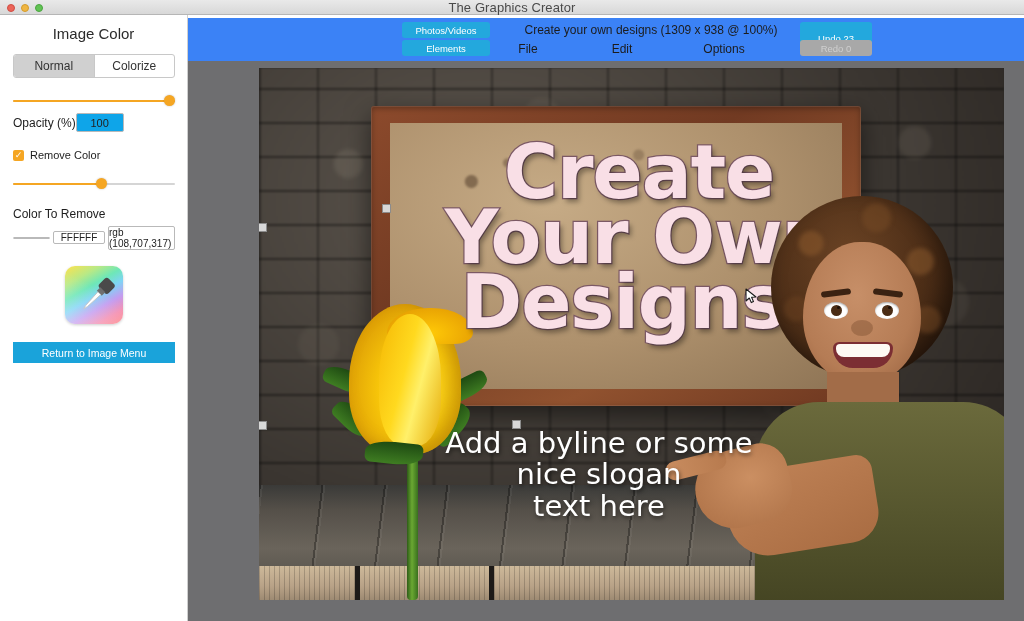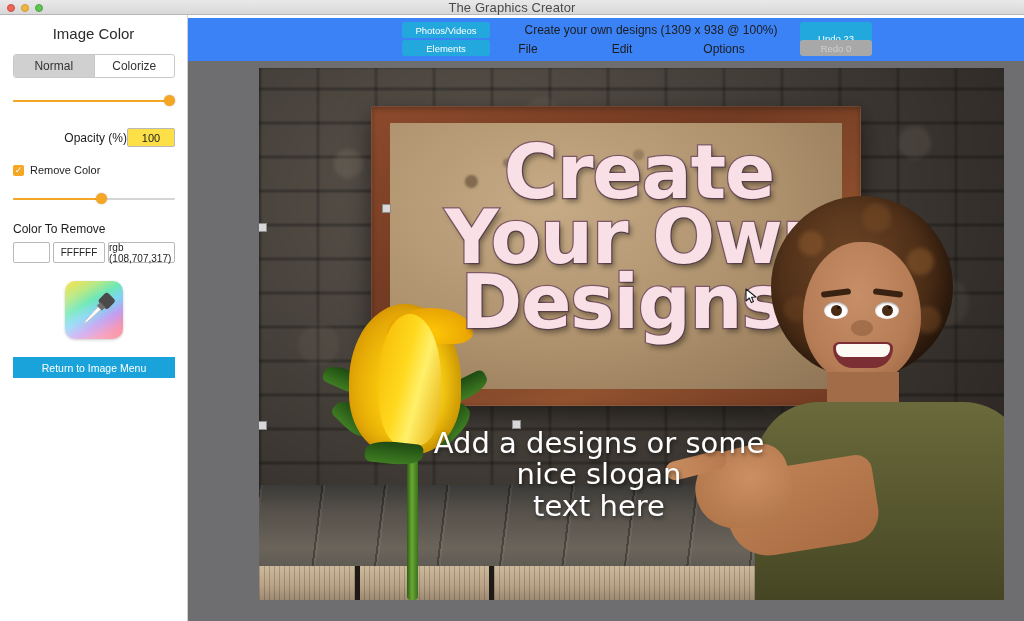--- a/index.html
+++ b/index.html
@@ -58,41 +58,41 @@
     position: absolute; left: 0; top: 6px; height: 2px;
     background: #f5a623; border-radius: 1px;
   }
   .slider-knob {
     position: absolute; top: 1px; width: 11px; height: 11px;
     background: #f5a623; border-radius: 50%;
     box-shadow: 0 0 2px rgba(0,0,0,.25);
   }
 
   .field-row {
-    display: flex; align-items: center; justify-content: flex-end;
-    width: 162px; margin-top: 20px;
+    display: flex; align-items: center; justify-content: flex-start;
+    width: 162px; margin-top: 5px;
   }
   .field-label { font-size: 12px; color: #1d1d1d; }
   .num-input {
     width: 48px; height: 19px; border: 1px solid #b9b9b9; border-radius: 2px;
-    background: #fde047; font-size: 11px; color: #222;
+    background: #0ea5e9; font-size: 11px; color: #222;
     display: flex; align-items: center; justify-content: center;
   }
 
   .check-row { display: flex; align-items: center; gap: 6px; margin-top: 17px; }
   .checkbox {
     width: 11px; height: 11px; border-radius: 2px; background: #f5a623;
     display: flex; align-items: center; justify-content: center;
     color: #fff; font-size: 9px; line-height: 1;
   }
   .check-label { font-size: 11px; color: #1d1d1d; }
 
   .group-label { font-size: 12px; color: #1d1d1d; margin-top: 16px; }
 
-  .color-row { display: flex; width: 162px; height: 21px; margin-top: 6px; gap: 3px; }
+  .color-row { display: flex; width: 162px; height: 21px; margin-top: 6px; gap: 3px; align-items: center; }
   .swatch-box {
     width: 37px; border: 1px solid #b9b9b9; border-radius: 2px; background: #ffffff;
   }
   .hex-box {
     width: 52px; border: 1px solid #b9b9b9; border-radius: 2px; background: #fff;
     display: flex; align-items: center; justify-content: center;
     font-size: 10px; color: #222;
   }
   .rgb-box {
     flex: 1; border: 1px solid #b9b9b9; border-radius: 2px; background: #fff;
@@ -513,21 +513,21 @@
             <div class="teeth"></div>
           </div>
         <div class="neck"></div>
         <div class="shirt"></div>
         <div class="arm"></div>
         <div class="hand"></div>
         <div class="finger"></div>
       </div>
 
       <div class="byline">
-        <div>Add a designs or some</div>
+        <div>Add a byline or some</div>
         <div>nice slogan</div>
         <div>text here</div>
       </div>
 
       <div class="handle" style="left:-1px; top:155px"></div>
       <div class="handle" style="left:-1px; top:353px"></div>
       <div class="handle" style="left:123px; top:136px"></div>
       <div class="handle" style="left:253px; top:352px"></div>
 
       <svg class="cursor" viewBox="0 0 14 16">

